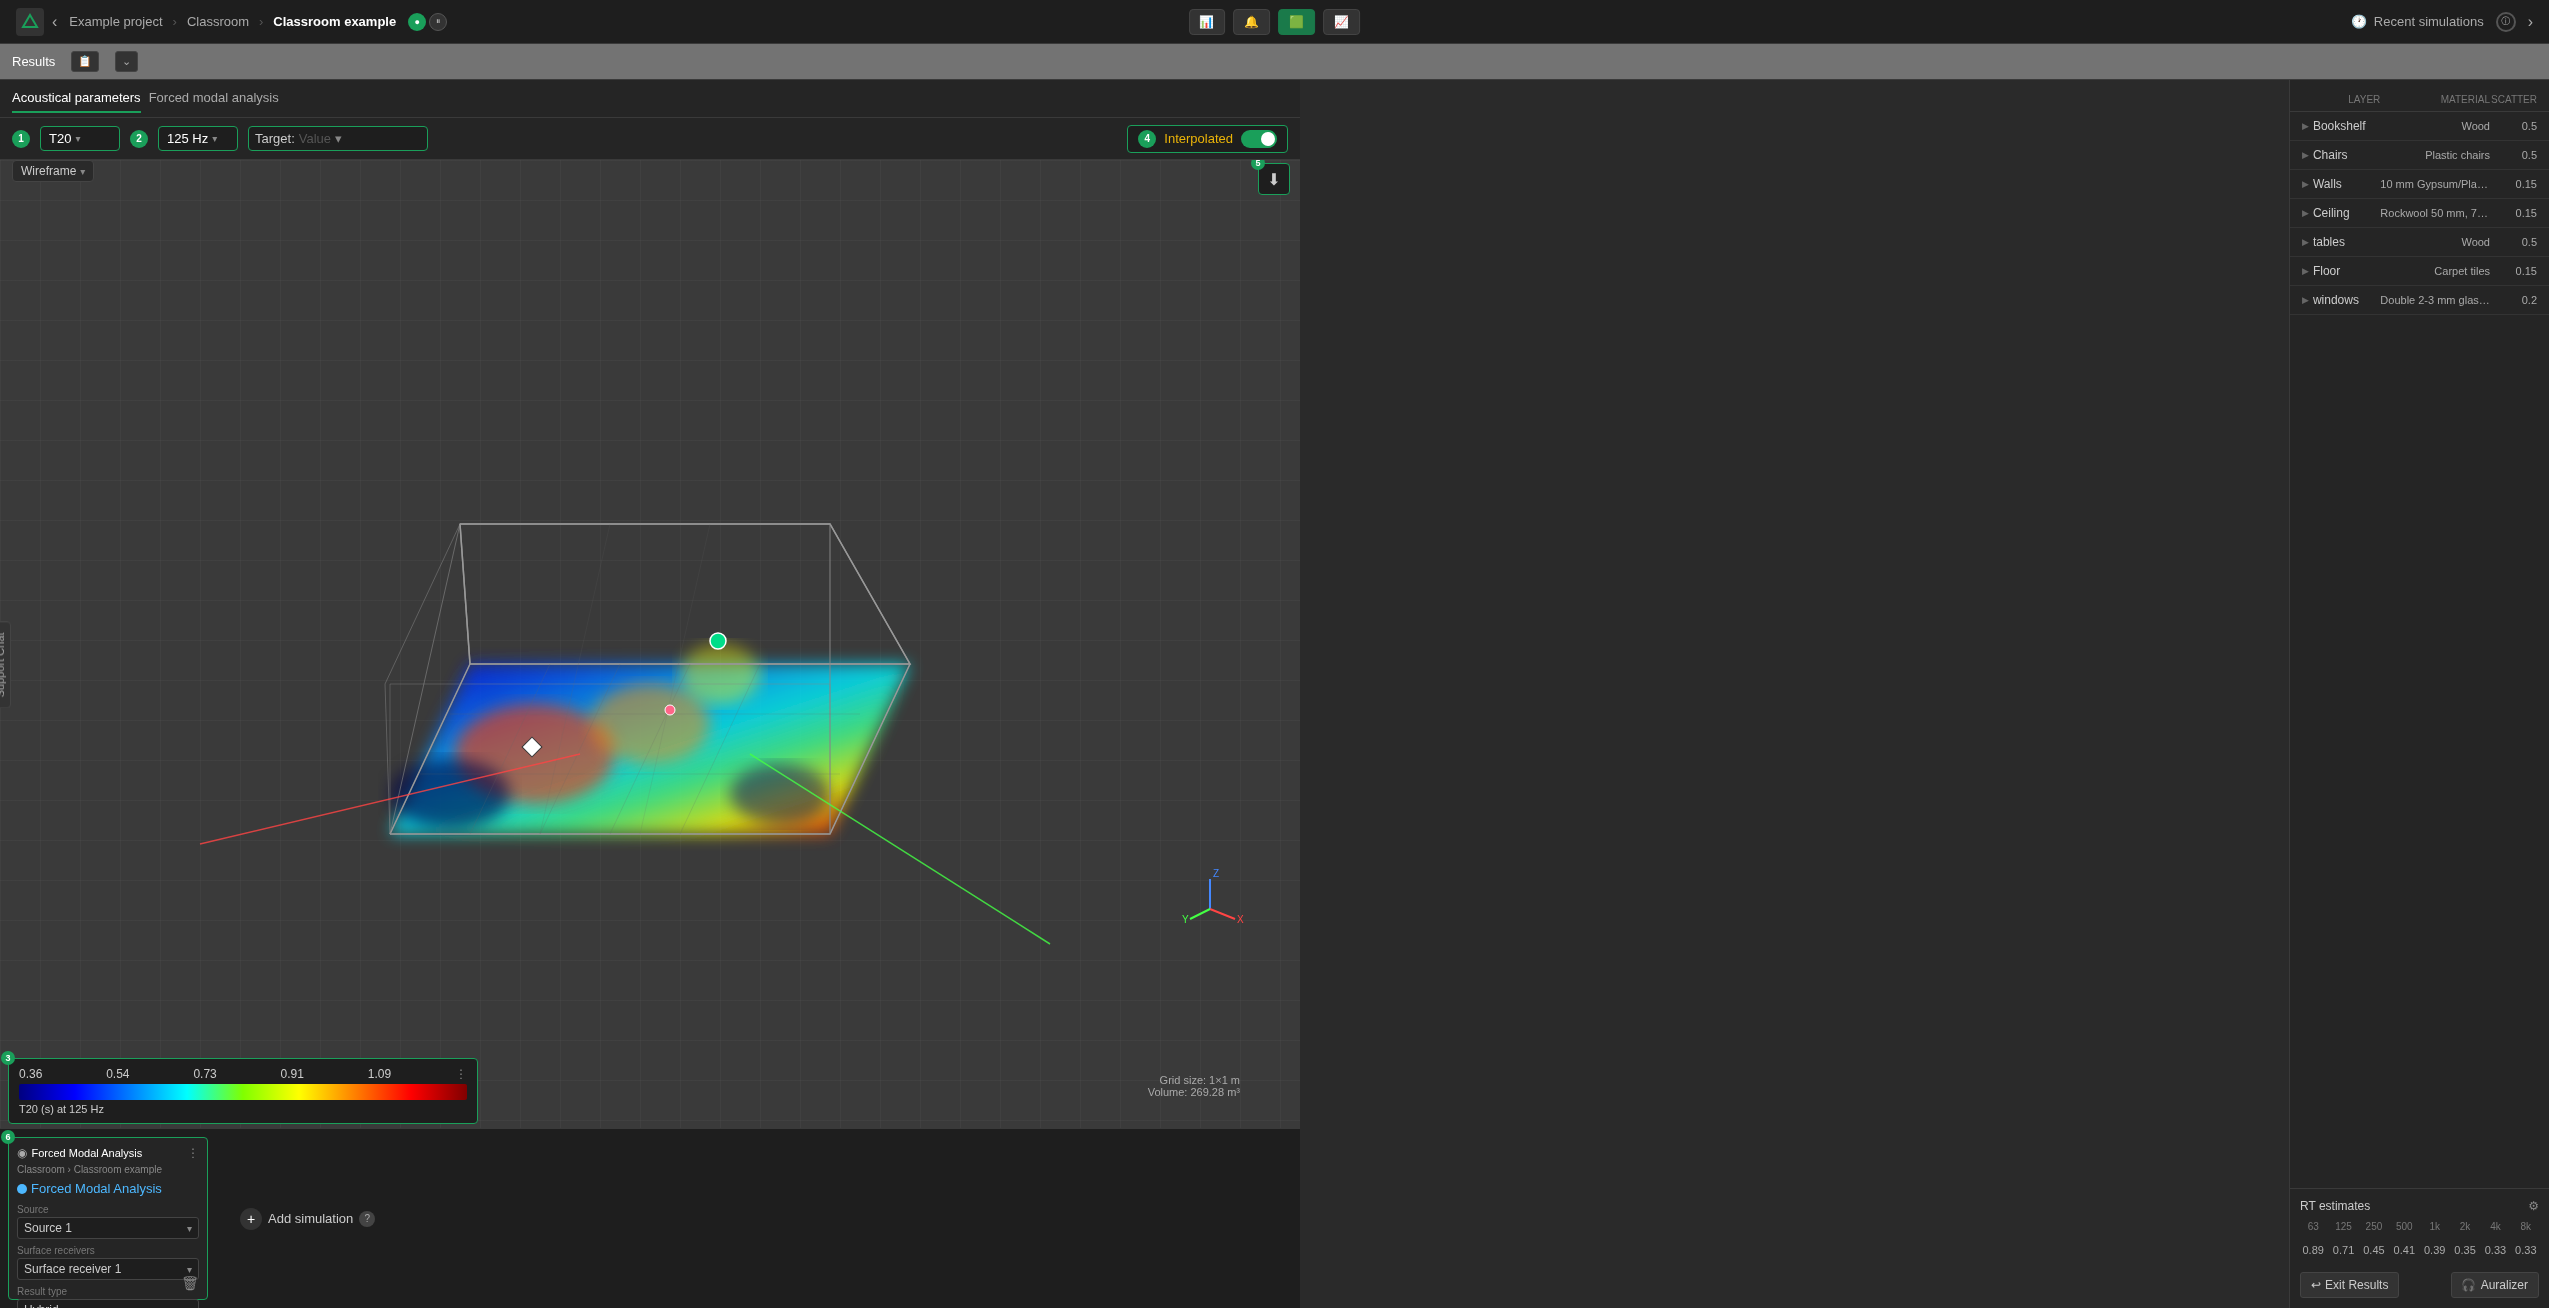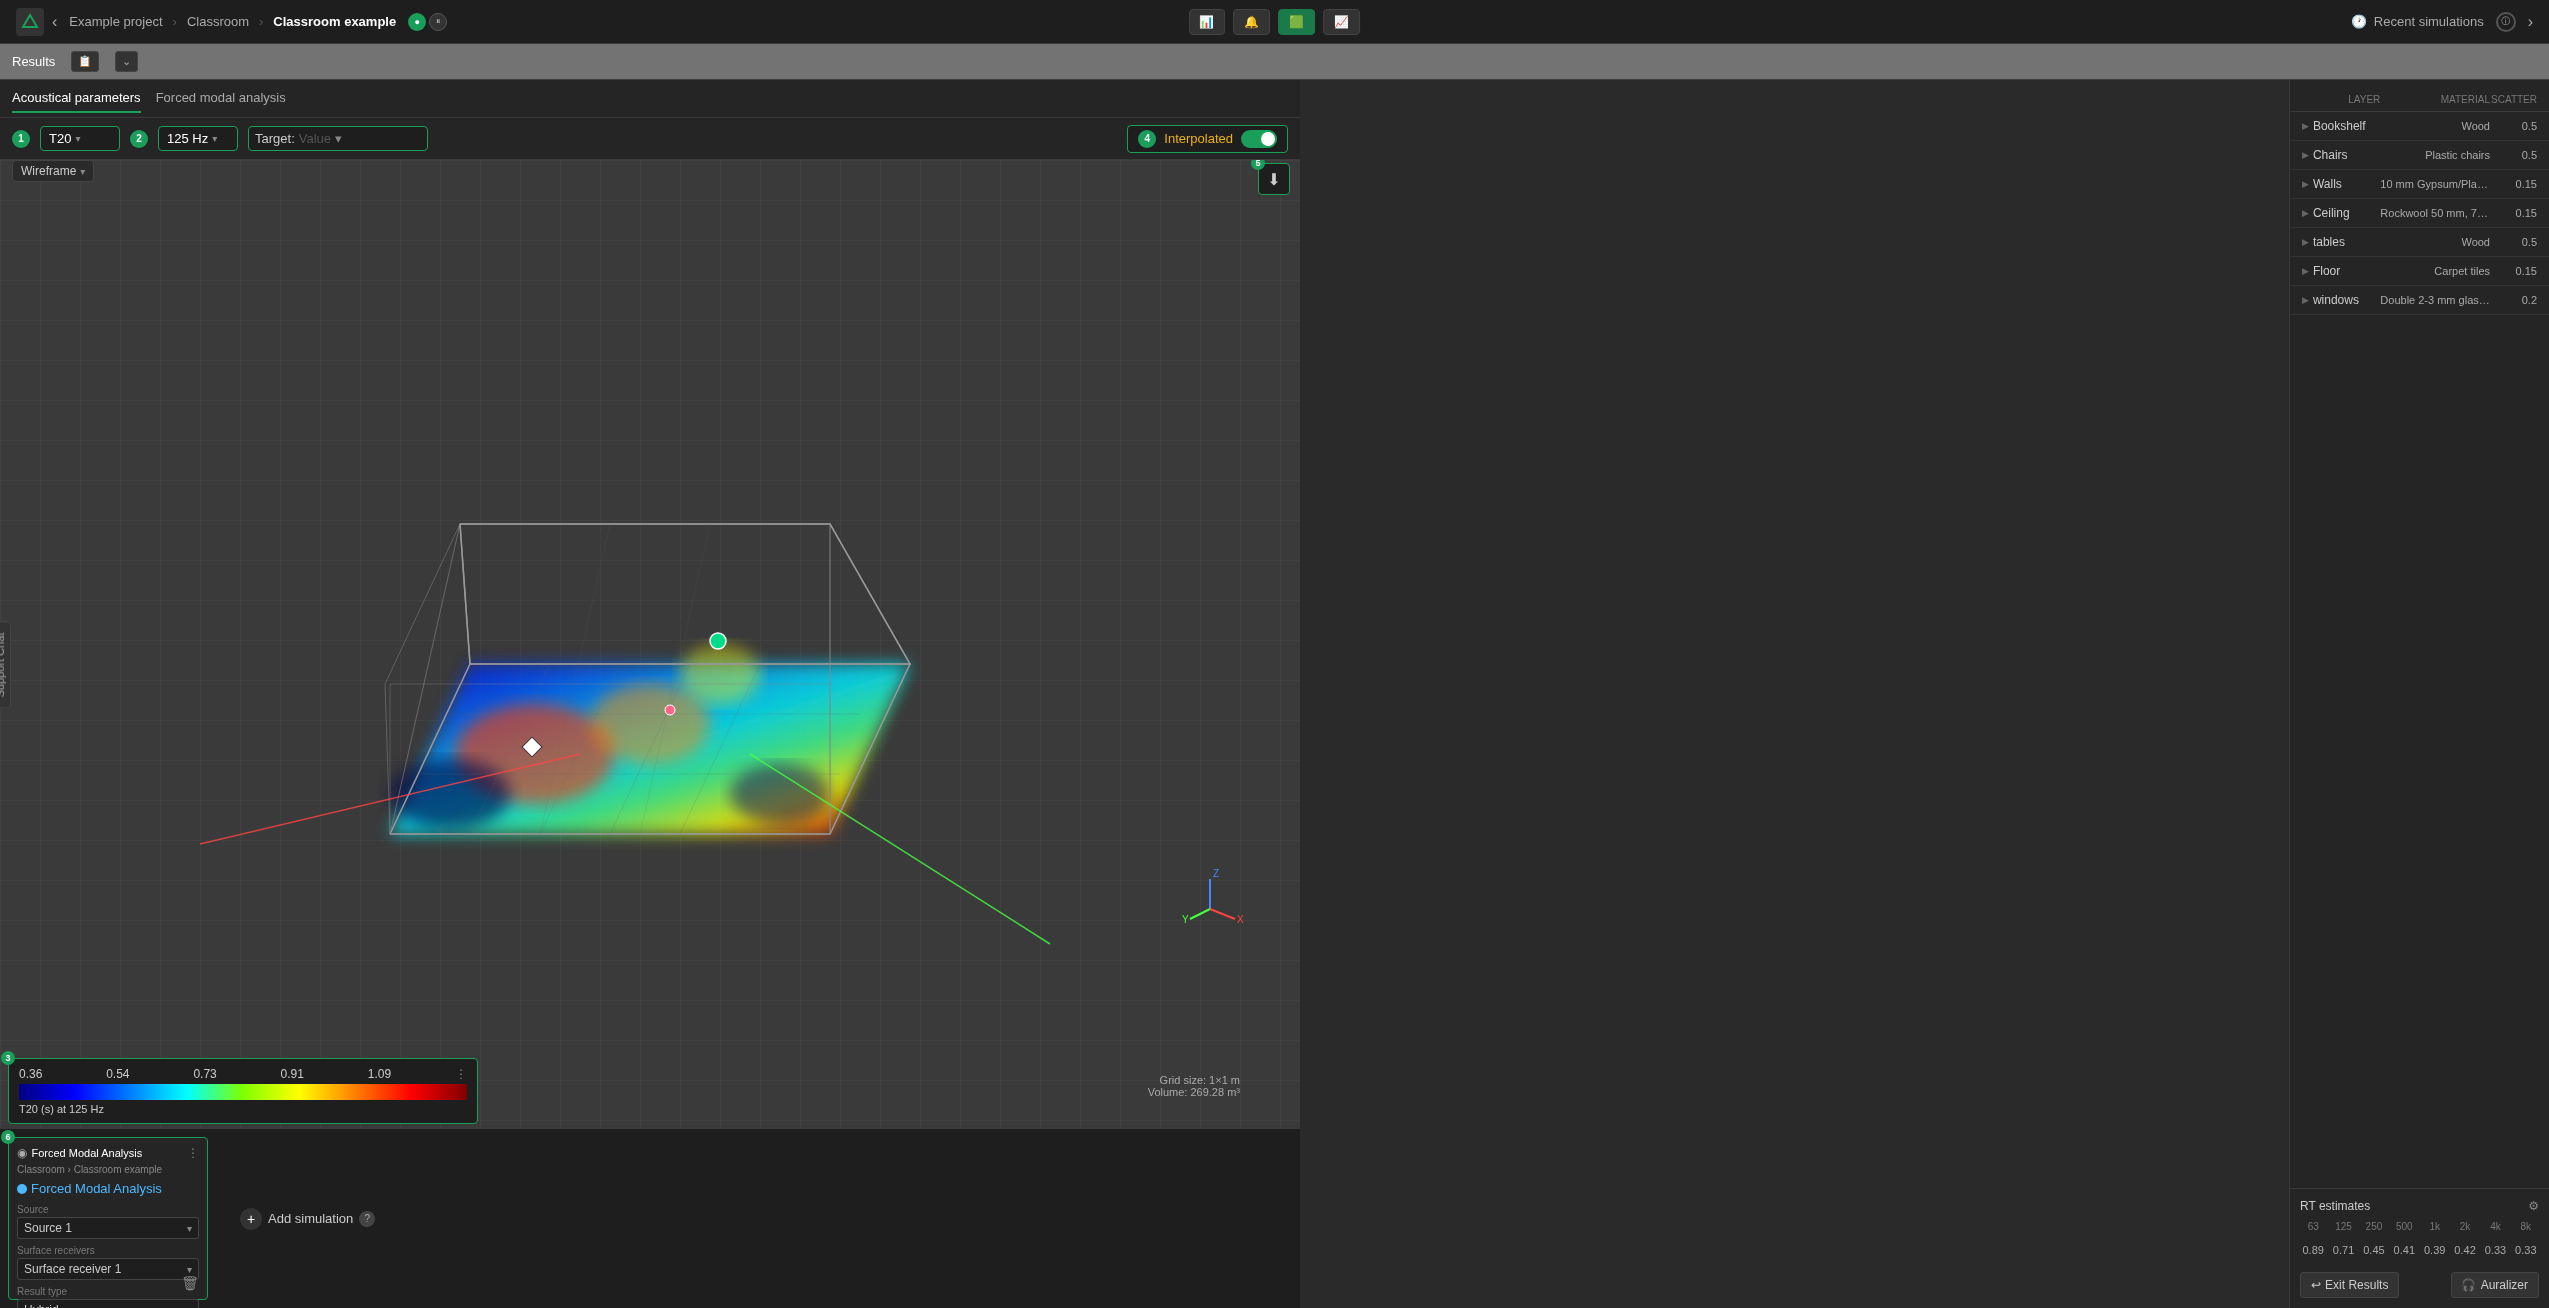--- a/index.html
+++ b/index.html
@@ -26,21 +26,21 @@
       position: absolute; top: 44px; left: 0; right: 0; height: 36px;
       background: #737373; display: flex; align-items: center; padding: 0 12px;
       border-bottom: 1px solid #3a3a3a; z-index: 99; gap: 16px;
     }
     .results-icon-btn { background: #333; border: 1px solid #444; border-radius: 3px; padding: 3px 6px; cursor: pointer; color: #aaa; font-size: 11px; }
 
     
     .tab-bar {
       position: absolute; top: 80px; left: 0; width: 1300px; height: 38px;
       background: #252525; display: flex; align-items: center; padding: 0 12px;
-      border-bottom: 1px solid #3a3a3a; gap: 15px; z-index: 98;
+      border-bottom: 1px solid #3a3a3a; gap: 8px; z-index: 98;
     }
     .tab { font-size: 13px; color: #aaa; cursor: pointer; padding: 6px 0; border-bottom: 2px solid transparent; }
     .tab.active { color: #fff; border-bottom-color: #1a9f5a; }
 
     
     .controls-bar {
       position: absolute; top: 118px; left: 0; width: 1300px; height: 42px;
       background: #252525; display: flex; align-items: center; padding: 0 12px; gap: 10px;
       border-bottom: 1px solid #3a3a3a; z-index: 97;
     }
@@ -522,21 +522,21 @@
       <div class="rt-cell header">2k</div>
       <div class="rt-cell header">4k</div>
       <div class="rt-cell header">8k</div>
     </div>
     <div class="rt-row" style="margin-top:12px">
       <div class="rt-cell">0.89</div>
       <div class="rt-cell">0.71</div>
       <div class="rt-cell">0.45</div>
       <div class="rt-cell">0.41</div>
       <div class="rt-cell">0.39</div>
-      <div class="rt-cell">0.42</div>
+      <div class="rt-cell">0.35</div>
       <div class="rt-cell">0.33</div>
       <div class="rt-cell">0.33</div>
     </div>
   </div>
   <div class="rt-footer">
     <button class="rt-footer-btn">
       <span>↩</span>
       <span>Exit Results</span>
     </button>
     <button class="rt-footer-btn">

